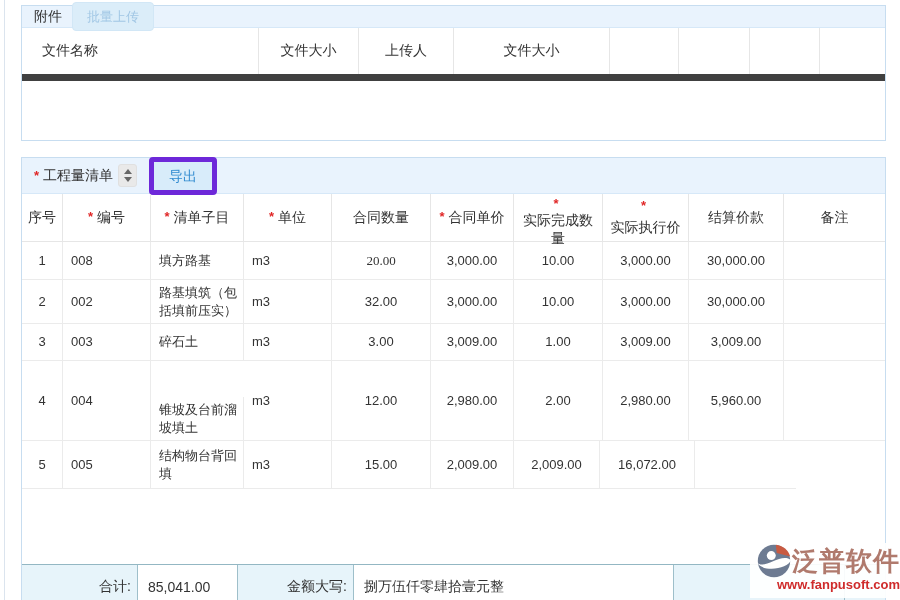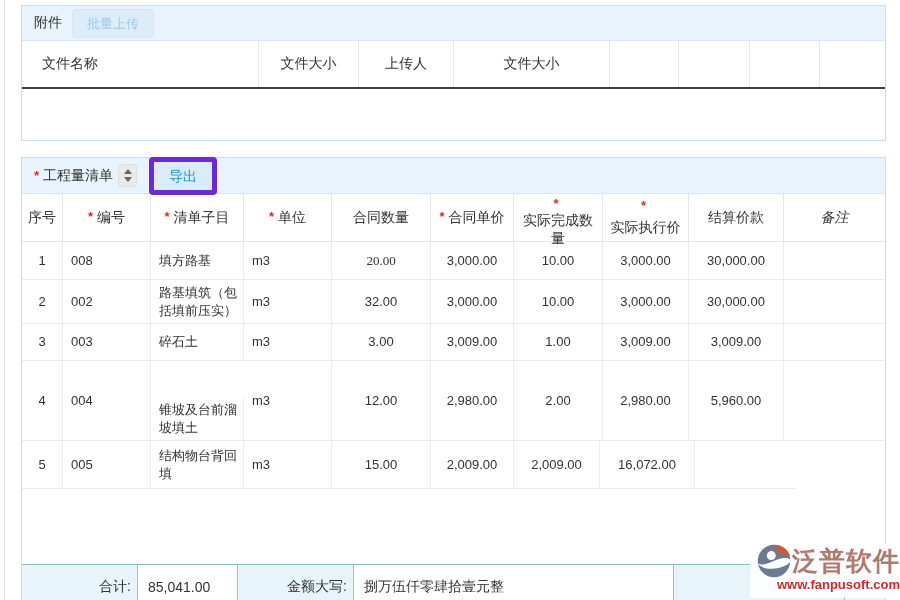--- a/index.html
+++ b/index.html
@@ -7,38 +7,38 @@
     width:900px;height:600px;position:relative;overflow:hidden;
     background:#fff;font-family:"Liberation Sans","DejaVu Sans",sans-serif;color:#333;
   }
   .page-edge{position:absolute;left:4px;top:0;bottom:0;width:1px;background:#dbe4ee;}
   .panel{position:absolute;left:21px;width:865px;background:#fff;
     border:1px solid #c7ddf0;box-sizing:border-box;}
   #attachment-panel{top:5px;height:136px;}
   #boq-panel{top:157px;height:450px;}
   .ptitle{background:#e9f3fd;display:flex;align-items:center;padding:0 12px;
     border-bottom:1px solid #d6e8f8;box-sizing:border-box;}
-  #attachment-panel .ptitle{height:35px;}
+  #attachment-panel .ptitle{height:22px;}
   #boq-panel .ptitle{height:36px;}
   .ptitle-text{font-size:14px;color:#333;}
   .btn{border-radius:4px;font-size:13px;line-height:1;cursor:pointer;}
   .btn-disabled{margin-left:10px;padding:7px 14px;background:#dbedf9;
     border:1px solid #d2e7f6;color:#a2c7e5;}
   .btn-primary{margin-left:12px;padding:7px 15px;background:#d8ecfa;
     border:5px solid #6d28d9;color:#318bd0;font-size:14px;}
   .req{color:#e02626;font-weight:bold;margin-right:4px;font-size:13px;}
   .spinner{width:17px;height:21px;background:#e9e9e9;border:1px solid #e0e0e0;
     border-radius:3px;margin-left:5px;display:flex;flex-direction:column;
     align-items:center;justify-content:center;gap:3px;cursor:pointer;}
   .tri-up{width:0;height:0;border-left:4px solid transparent;
     border-right:4px solid transparent;border-bottom:5px solid #666;}
   .tri-down{width:0;height:0;border-left:4px solid transparent;
     border-right:4px solid transparent;border-top:5px solid #666;}
   .hrow{display:flex;background:#fff;}
-  #attachment-panel .hrow{height:46px;border-bottom:2px solid #404040;}
+  #attachment-panel .hrow{height:46px;border-bottom:7px solid #404040;}
   #boq-panel .hrow{height:47px;border-bottom:1px solid #e6e6e6;}
   .hcell{box-sizing:border-box;border-right:1px solid #e6e6e6;display:flex;
     align-items:center;justify-content:center;font-size:14px;color:#333;
     line-height:1.25;text-align:center;padding:2px 4px;flex-wrap:wrap;}
   .hrow .hcell:last-child{border-right:none;}
   .hcell.left{justify-content:flex-start;text-align:left;padding-left:20px;}
   .hlabel{white-space:pre-wrap;}
   .trow{display:flex;}
   .tcell{box-sizing:border-box;border-right:1px solid #ebebeb;
     border-bottom:1px solid #ebebeb;font-size:13px;color:#333;display:flex;
@@ -122,21 +122,21 @@
         <span class="req">*</span>
         <span class="hlabel">实际完成数量</span>
       </div>
       <div class="hcell" style="width: 86px;">
         <span class="req">*</span>
         <span class="hlabel">实际执行价</span>
       </div>
       <div class="hcell" style="width: 95px;">
         <span class="hlabel">结算价款</span>
       </div>
-      <div class="hcell" style="width: 101px; font-style: italic;">
+      <div class="hcell" style="width: 101px;">
         <span class="hlabel">备注</span>
       </div>
     </div>
   <div id="boq-body">
       <div class="trow" style="min-height: 38px;">
         <div class="tcell center" style="width: 41px;">1</div>
         <div class="tcell left" style="width: 88px;">008</div>
         <div class="tcell left" style="width: 93px;">填方路基</div>
         <div class="tcell left" style="width: 88px;">m3</div>
         <div class="tcell center" style="width: 99px; font-family: Liberation Serif, serif;">20.00</div>

